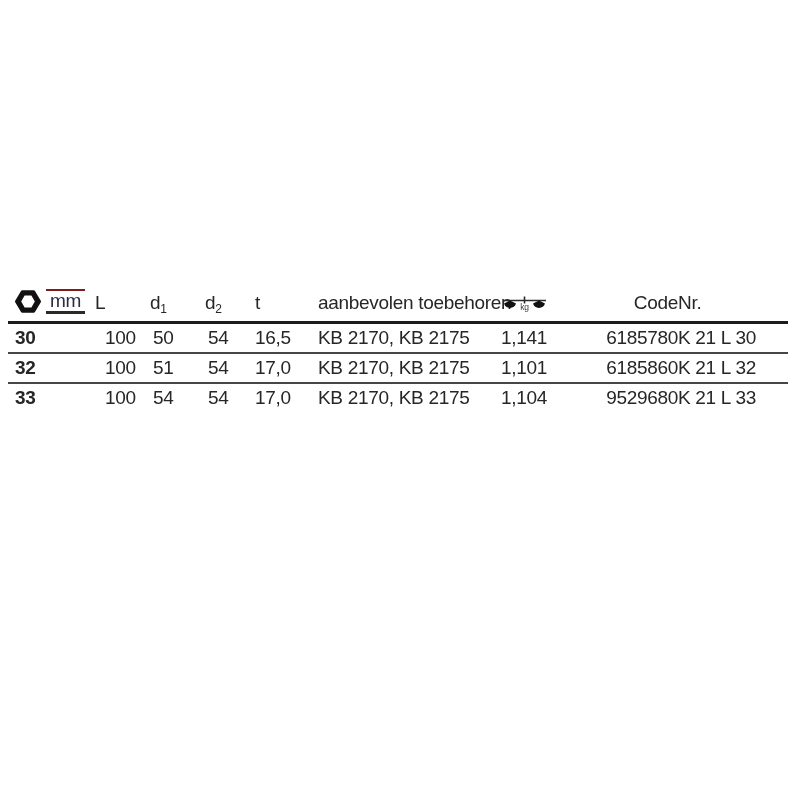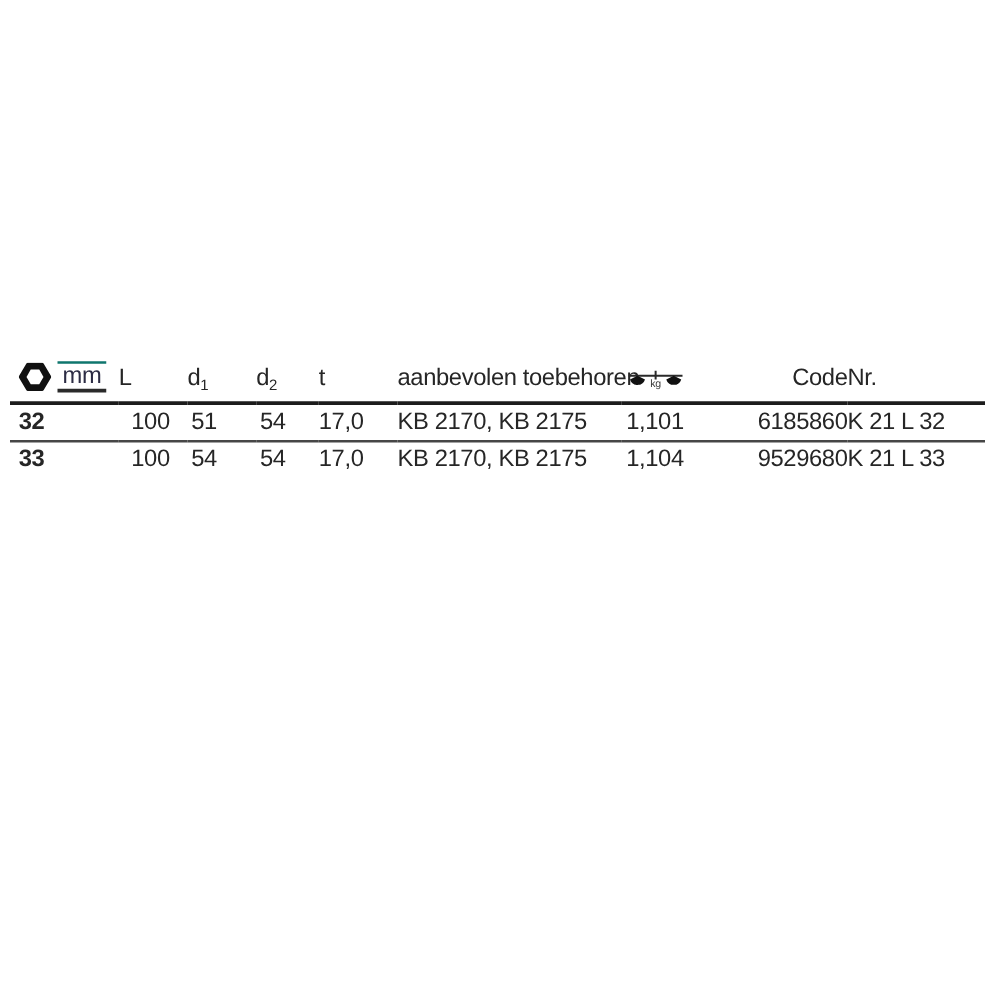--- a/index.html
+++ b/index.html
@@ -74,21 +74,21 @@
   }
   .size-header-inner {
     display: flex;
     align-items: center;
   }
   .hex-icon-svg { display: block; flex: 0 0 auto; }
   .mm-label {
     display: inline-block;
     margin-left: 5px;
     padding: 0 4px 1px 4px;
-    border-top: 2px solid #0f766e;
+    border-top: 2px solid #7f1d1d;
     border-bottom: 3px solid #2a2a2a;
     color: #2c2c44;
     line-height: 19px;
   }
   .kg-header-inner {
     display: inline-block;
     vertical-align: bottom;
   }
   .scale-icon-svg { display: block; }
 </style>
@@ -135,20 +135,31 @@
                 <text x="22.5" y="13.5" font-size="8.5" font-family="Liberation Sans, sans-serif" text-anchor="middle" fill="#3a3a3a">kg</text>
               </svg>
             </span>
           </th>
           <th class="col-code">Code</th>
           <th>Nr.</th>
         </tr>
       </thead>
       <tbody>
         <tr>
+          <td class="col-size">30</td>
+          <td class="col-l">100</td>
+          <td class="col-d1">50</td>
+          <td class="col-d2">54</td>
+          <td>16,5</td>
+          <td>KB 2170, KB 2175</td>
+          <td class="col-kg">1,141</td>
+          <td class="col-code">6185780</td>
+          <td>K 21 L 30</td>
+        </tr>
+        <tr>
           <td class="col-size">32</td>
           <td class="col-l">100</td>
           <td class="col-d1">51</td>
           <td class="col-d2">54</td>
           <td>17,0</td>
           <td>KB 2170, KB 2175</td>
           <td class="col-kg">1,101</td>
           <td class="col-code">6185860</td>
           <td>K 21 L 32</td>
         </tr>

